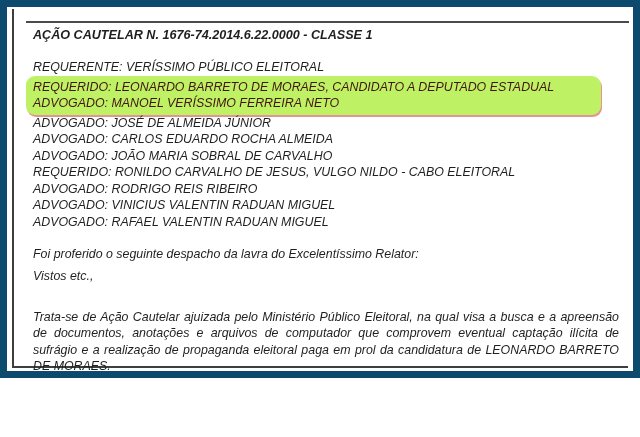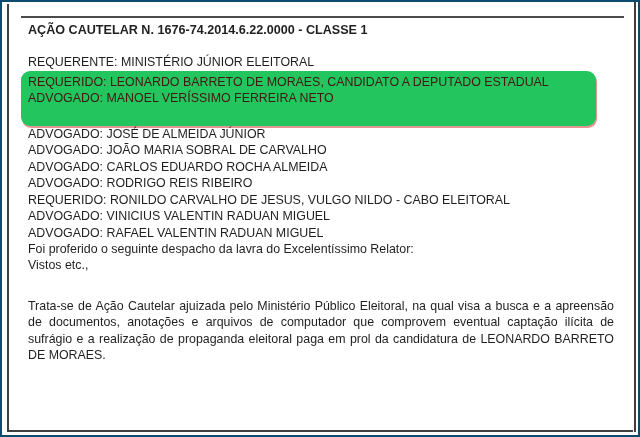--- a/index.html
+++ b/index.html
@@ -1,53 +1,54 @@
 <!DOCTYPE html>
 <html><head>
 <meta charset="utf-8">
 <style>
   html,body{margin:0;padding:0;background:#fff;}
   .page{
     position:relative;
-    width:640px;height:437px;
+    width:640px;height:378px;
     background:#ffffff;
     box-sizing:border-box;
-    border:2px solid #0c4a6e;
+    border:7px solid #0c4a6e;
     font-family:"Liberation Sans", sans-serif;
     color:#1f1f1f;
     overflow:hidden;
+    font-style:italic;
   }
   
   .vline-left{position:absolute;left:5px;top:2px;bottom:3px;width:2px;background:#3e3e3e;}
   .vline-right{position:absolute;left:632px;top:0;bottom:3px;width:2px;background:#3e3e3e;}
   .hline-bottom{position:absolute;left:5px;right:5px;bottom:3px;height:2px;background:#3e3e3e;}
   .hline-top{position:absolute;left:19px;top:14px;width:603px;height:2px;background:#4b4b4b;}
 
   .content{
     position:absolute;left:26px;top:20px;width:586px;
     font-size:12.4px;line-height:16.45px;
   }
   .doc-title{
     font-weight:bold;
     font-size:12.6px;
     white-space:nowrap;
     margin:0 0 16px 0;
   }
   .party-line{white-space:nowrap;}
   .hl-block{
-    background:#22c55e;
+    background:#bef264;
     border-radius:9px;
     box-shadow:1px 2px 0 #e59494;
     width:568px;
     margin-left:-7px;
-    padding:3px 0 19px 7px;
+    padding:3px 0 3px 7px;
     color:#451512;
   }
-  .intro-line{margin-top:0;}
-  .salutation-line{margin-top:0;}
+  .intro-line{margin-top:16px;}
+  .salutation-line{margin-top:6px;}
   .body-par{
     margin-top:24px;
     text-align:justify;
     white-space:normal;
   }
 </style>
 </head>
 <body>
 
 <div class="page">
@@ -55,32 +56,32 @@
   <div class="vline-left"></div>
   <div class="vline-right"></div>
   <div class="hline-bottom"></div>
   <div class="hline-top"></div>
 
   <div class="content">
 
     <div class="doc-title">AÇÃO CAUTELAR N. 1676-74.2014.6.22.0000 - CLASSE 1</div>
 
     <div>
-      <div class="party-line">REQUERENTE: MINISTÉRIO JÚNIOR ELEITORAL</div>
+      <div class="party-line">REQUERENTE: VERÍSSIMO PÚBLICO ELEITORAL</div>
 
       <div class="hl-block">
         <div class="party-line">REQUERIDO: LEONARDO BARRETO DE MORAES, CANDIDATO A DEPUTADO ESTADUAL</div>
         <div class="party-line">ADVOGADO: MANOEL VERÍSSIMO FERREIRA NETO</div>
       </div>
 
       <div class="party-line">ADVOGADO: JOSÉ DE ALMEIDA JÚNIOR</div>
+      <div class="party-line">ADVOGADO: CARLOS EDUARDO ROCHA ALMEIDA</div>
       <div class="party-line">ADVOGADO: JOÃO MARIA SOBRAL DE CARVALHO</div>
-      <div class="party-line">ADVOGADO: CARLOS EDUARDO ROCHA ALMEIDA</div>
+      <div class="party-line">REQUERIDO: RONILDO CARVALHO DE JESUS, VULGO NILDO - CABO ELEITORAL</div>
       <div class="party-line">ADVOGADO: RODRIGO REIS RIBEIRO</div>
-      <div class="party-line">REQUERIDO: RONILDO CARVALHO DE JESUS, VULGO NILDO - CABO ELEITORAL</div>
       <div class="party-line">ADVOGADO: VINICIUS VALENTIN RADUAN MIGUEL</div>
       <div class="party-line">ADVOGADO: RAFAEL VALENTIN RADUAN MIGUEL</div>
     </div>
 
     <div class="intro-line">Foi proferido o seguinte despacho da lavra do Excelentíssimo Relator:</div>
 
     <div class="salutation-line">Vistos etc.,</div>
 
     <div class="body-par">Trata-se de Ação Cautelar ajuizada pelo Ministério Público Eleitoral, na qual visa a busca e a apreensão de documentos, anotações e arquivos de computador que comprovem eventual captação ilícita de sufrágio e a realização de propaganda eleitoral paga em prol da candidatura de LEONARDO BARRETO DE MORAES.</div>
 

